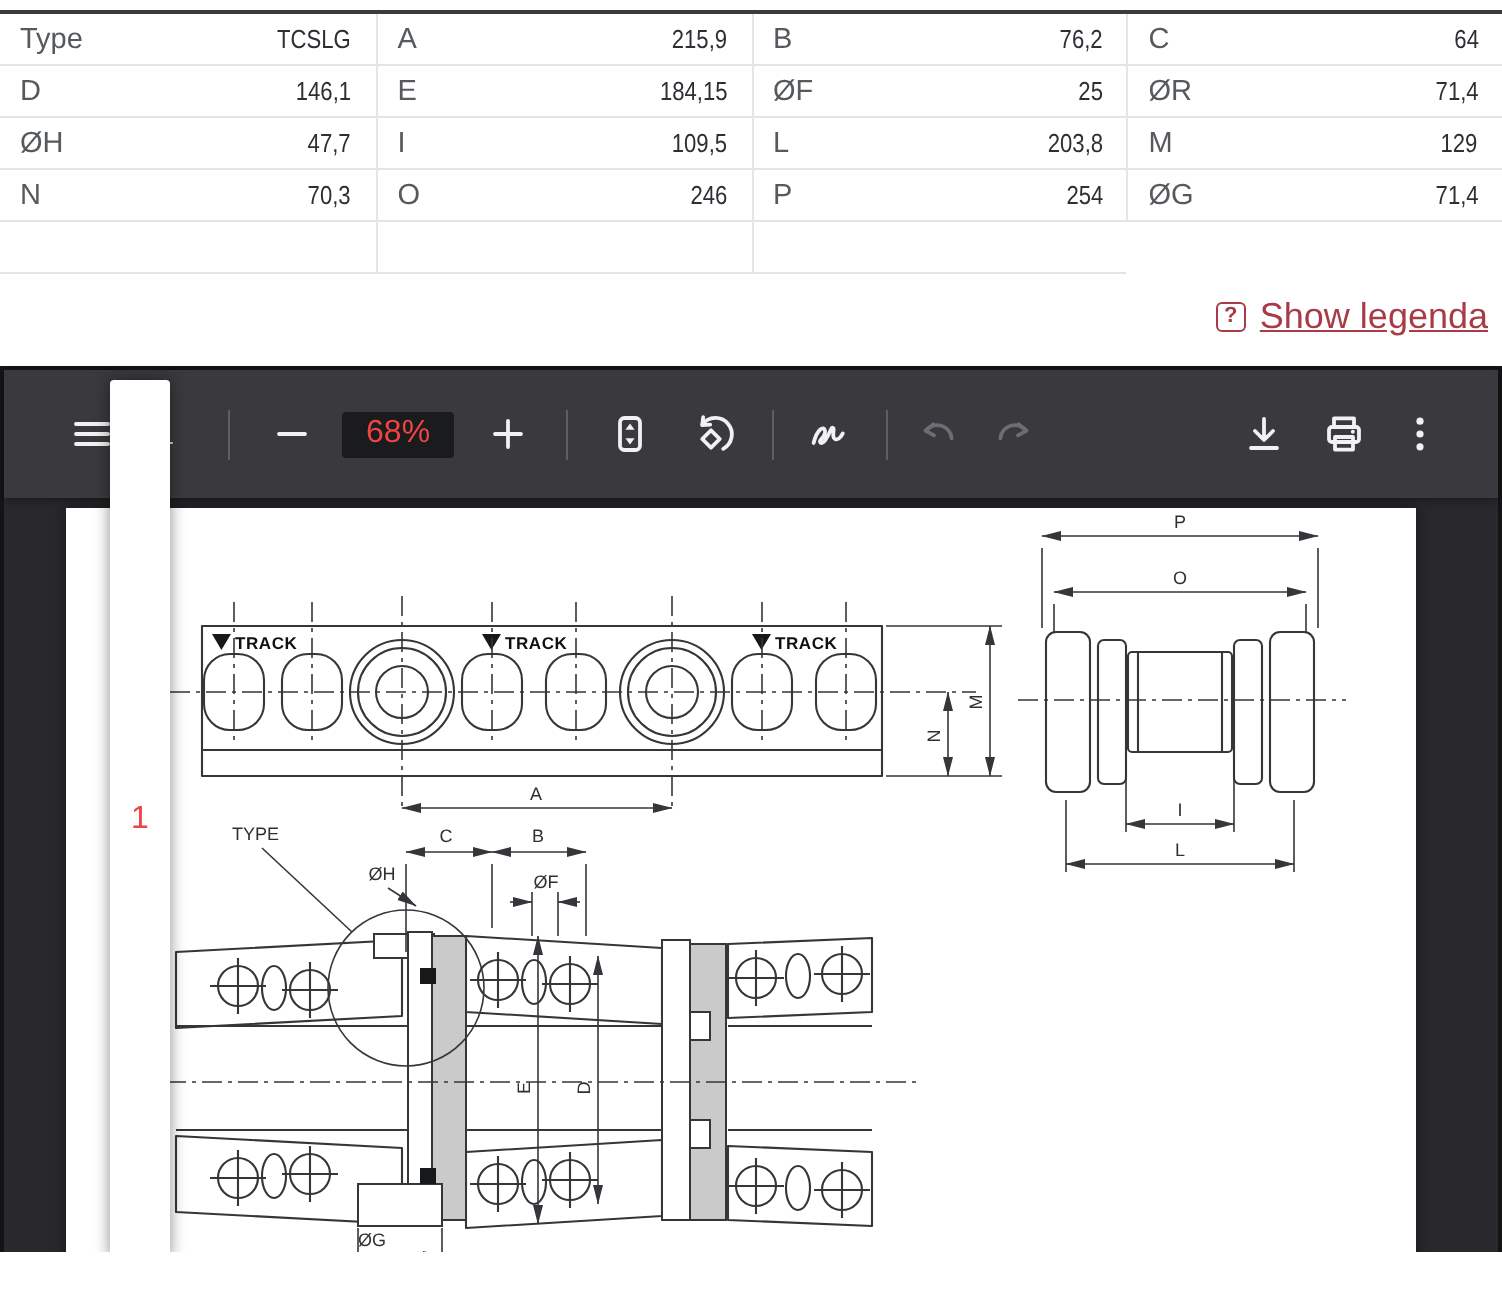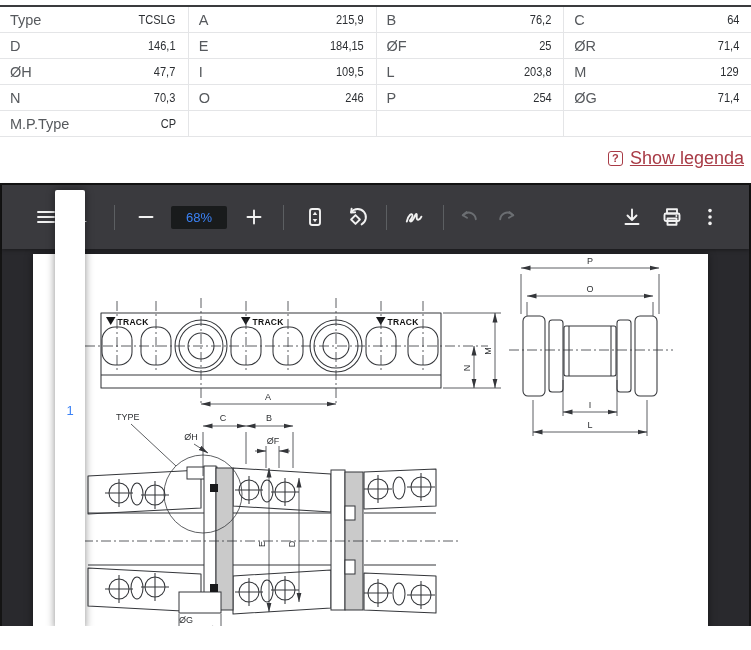--- a/index.html
+++ b/index.html
@@ -26,21 +26,21 @@
   
   .viewer{position:absolute;left:0;right:0;top:183px;bottom:-2px;border:2px solid #141414;
           background:#29292d;display:flex;flex-direction:column;box-sizing:border-box;}
   .toolbar{flex:0 0 64px;height:64px;background:#3a3a3e;display:flex;align-items:center;
            box-shadow:0 1px 4px rgba(0,0,0,.4);position:relative;z-index:2;}
   .tbtn{background:none;border:none;padding:0;width:30px;height:30px;display:flex;
         align-items:center;justify-content:center;cursor:pointer;flex:0 0 auto;}
   .ic{stroke:#f1f1f1;stroke-width:1.9;fill:none;stroke-linecap:round;stroke-linejoin:round;}
   .icf{fill:#f1f1f1;stroke:none;}
   .dimmed .ic{stroke:#6b6e72;}
-  .chip{background:#191b1c;color:#3b82f6;font-size:13px;display:flex;align-items:center;
+  .chip{background:#191b1c;color:#ef4444;font-size:16px;display:flex;align-items:center;
         justify-content:center;height:23px;border-radius:2px;flex:0 0 auto;}
   .chip.page{width:30px;margin-left:22px;}
   .chip.zoom{width:56px;margin-left:10px;}
   .ptotal{color:#d9dadb;font-size:13.5px;margin-left:9px;letter-spacing:1px;flex:0 0 auto;}
   .sep{width:1px;height:25px;background:#5c5f62;flex:0 0 auto;}
 
   .canvas{flex:1;position:relative;overflow:hidden;}
   .page{position:absolute;left:31px;top:5px;width:675px;height:440px;background:#fff;
         box-shadow:0 0 8px rgba(0,0,0,.45);}
 
@@ -121,24 +121,20 @@
       </div>
     <div class="cell">
         <span class="cl">P</span>
         <span class="cv">254</span>
       </div>
     <div class="cell">
         <span class="cl">ØG</span>
         <span class="cv">71,4</span>
       </div>
 
-    <div class="cell">
-        <span class="cl">M.P.Type</span>
-        <span class="cv">CP</span>
-      </div>
     <div class="cell">
         <span class="cl"></span>
         <span class="cv"></span>
       </div>
     <div class="cell">
         <span class="cl"></span>
         <span class="cv"></span>
       </div>
     <div class="cell">
         <span class="cl"></span>

